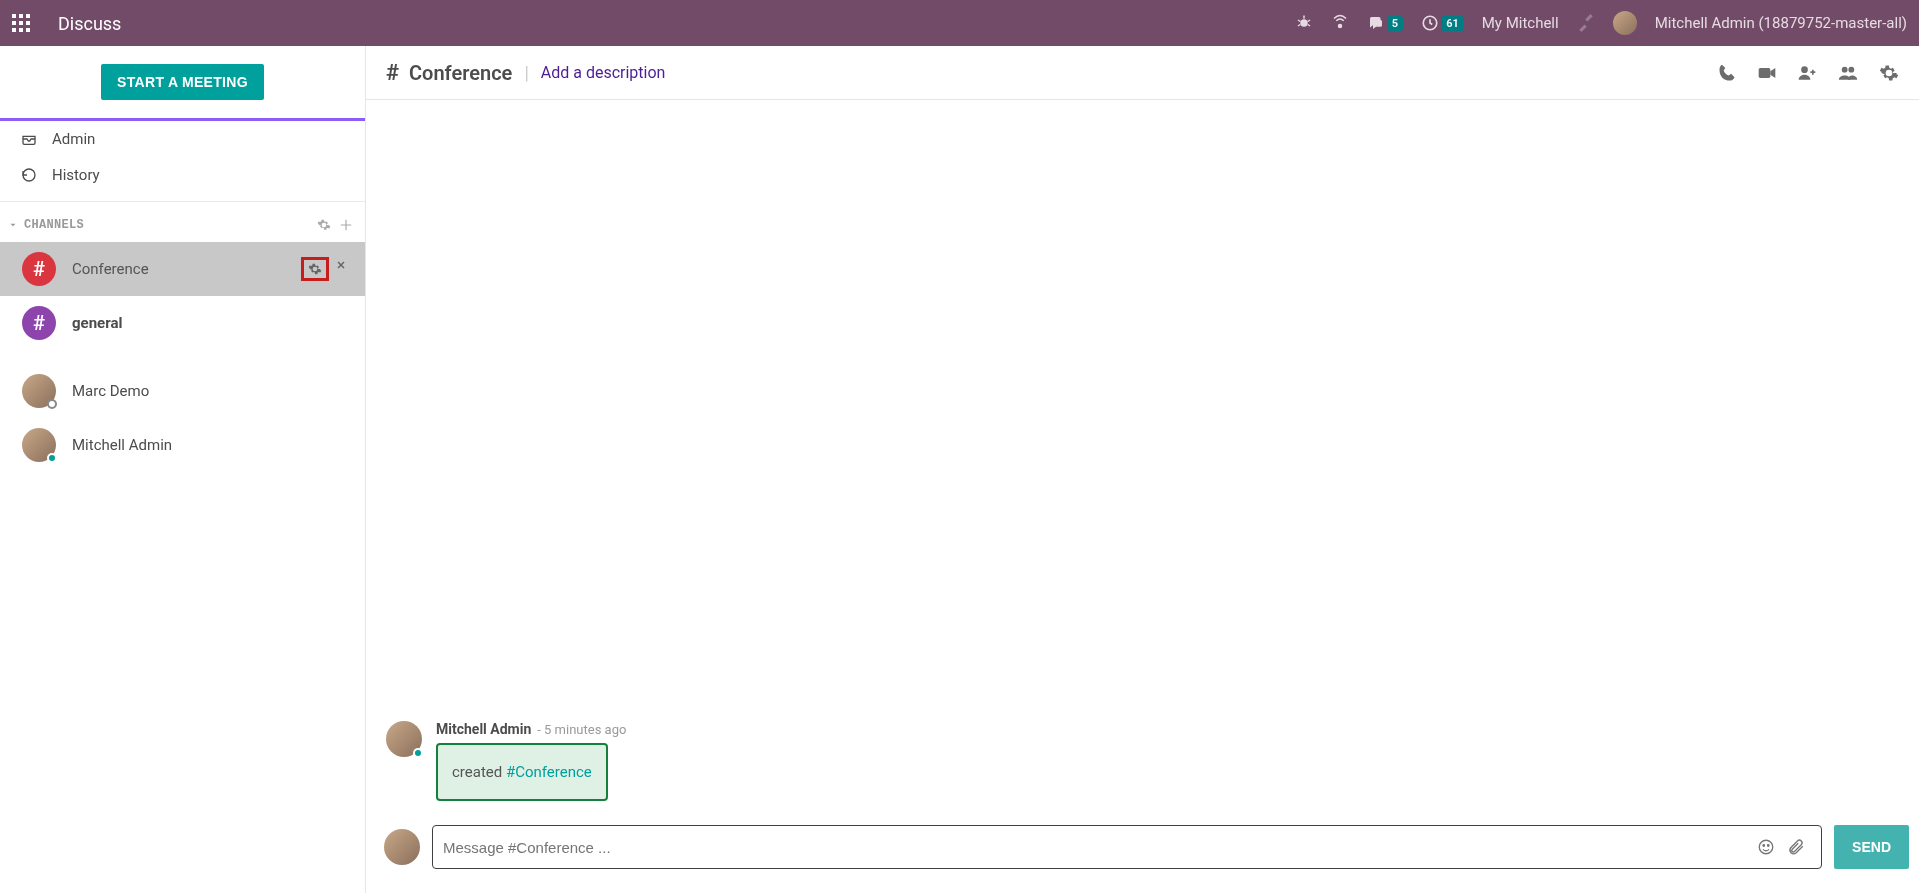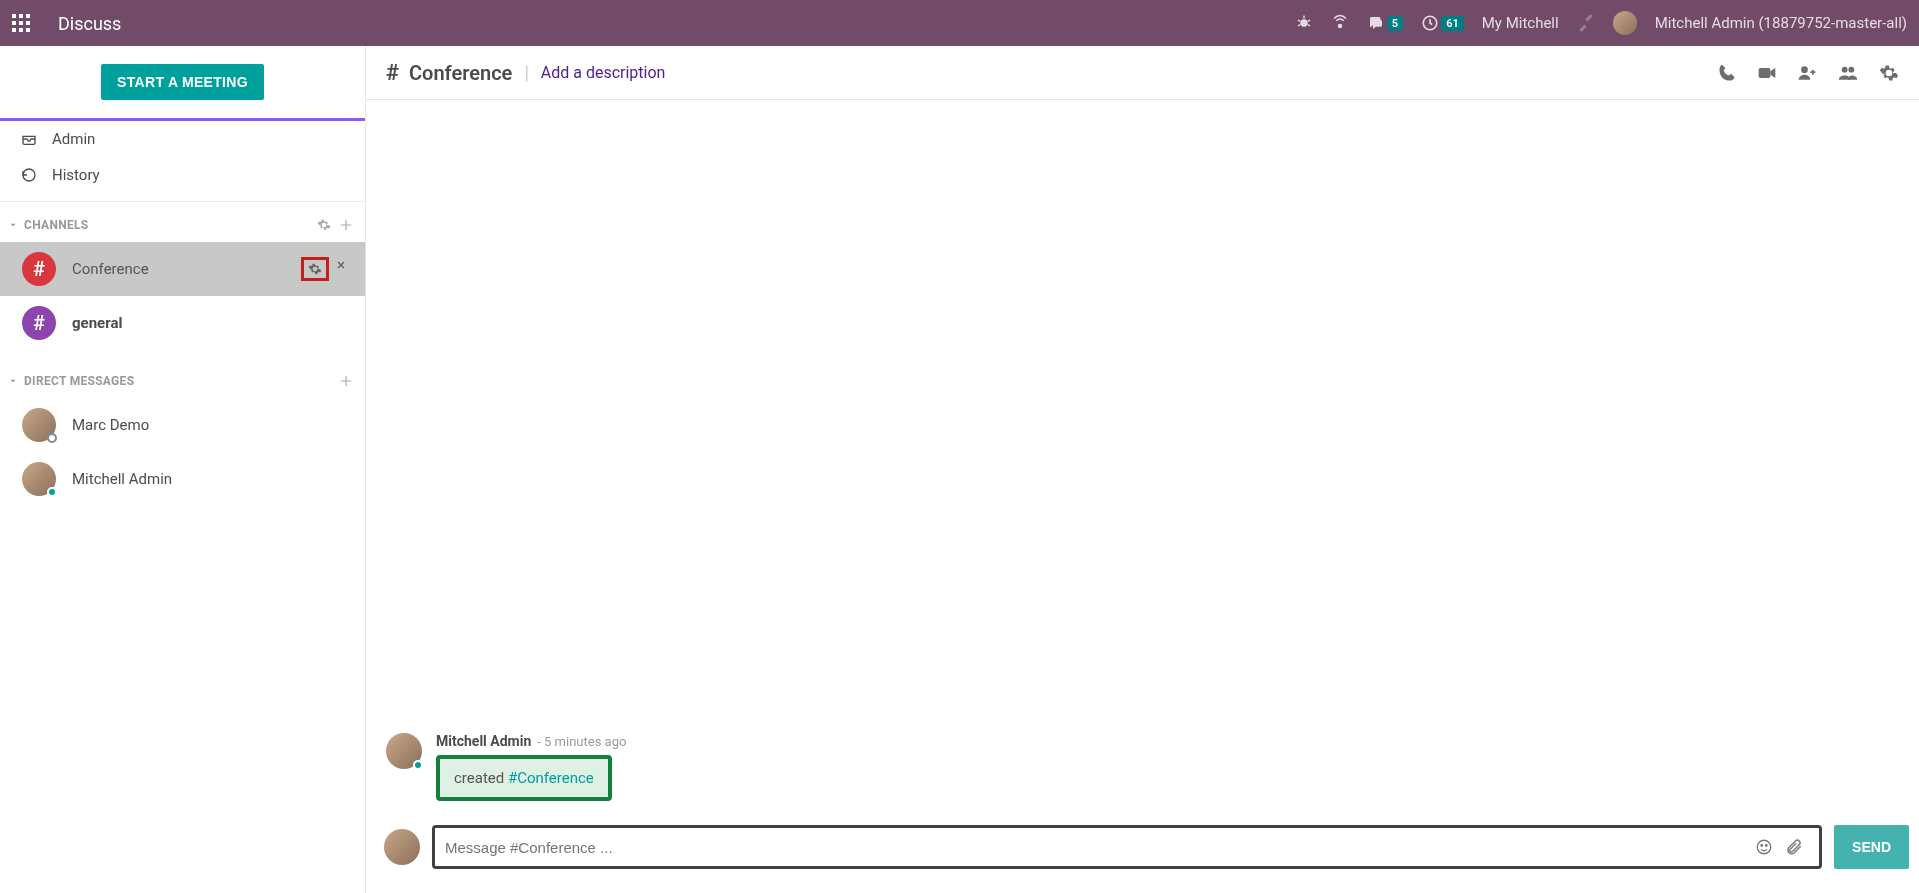--- a/index.html
+++ b/index.html
@@ -21,21 +21,21 @@
 .sidebar { width: 366px; border-right: 1px solid #e6e6e6; display:flex; flex-direction:column; background:#fff; }
 .chat-area { flex:1; display:flex; flex-direction:column; background:#fff; }
 
 
 .start-meeting-wrap { padding: 18px 0; display:flex; justify-content:center; border-bottom:3px solid #8b5cf6; }
 .start-meeting { background:#00a09d; color:#fff; border:none; padding: 10px 16px; font-size:14px; font-weight:700; letter-spacing:0.3px; cursor:pointer; border-radius:2px; }
 .sb-item { display:flex; align-items:center; gap:14px; padding: 9px 20px; font-size:15px; cursor:pointer; }
 .sb-item .ic { width:18px; display:flex; justify-content:center; color:#4c4c4c; }
 .sb-item .counter { margin-left:auto; background:#d8d8d8; color:#fff; border-radius:50%; width:20px; height:20px; display:flex; align-items:center; justify-content:center; font-size:12px; font-weight:700; }
 .sb-section { border-top:1px solid #e9e9e9; margin-top:8px; padding-top:6px; }
-.sb-head { display:flex; align-items:center; padding: 10px 12px 10px 8px; color:#999; font-size:12px; font-weight:700; letter-spacing:0.3px; cursor:pointer; }
+.sb-head { display:flex; align-items:center; padding: 10px 12px 10px 8px; color:#999; font-size:12px; font-weight:700; letter-spacing:0.3px; cursor:pointer;font-family:Liberation Mono, monospace; }
 .sb-head .chev { margin-right:6px; }
 .sb-head .actions { margin-left:auto; display:flex; gap:8px; color:#aaa; }
 .sb-head .actions span { cursor:pointer; }
 .channel-row { display:flex; align-items:center; gap:16px; padding: 10px 14px 10px 22px; font-size:15px; cursor:pointer; position:relative; }
 .channel-row.active { background:#c8c8c8; color:#555; }
 .channel-row .hash-badge { width:34px; height:34px; border-radius:50%; display:flex; align-items:center; justify-content:center; color:#fff; font-size:20px; font-weight:600; }
 .channel-row .row-actions { margin-left:auto; display:flex; gap:2px; color:#777; }
 .channel-row .row-actions .gear-highlight { border:3px solid #c81d1d; padding:2px 4px; }
 .dm-row { display:flex; align-items:center; gap:16px; padding: 10px 14px 10px 22px; font-size:15px; cursor:pointer; }
 .dm-row .avatar { width:34px; height:34px; border-radius:50%; background: linear-gradient(135deg,#c8a888,#8b6f5c); position:relative; }
@@ -56,27 +56,27 @@
 .messages { flex:1; overflow:auto; display:flex; flex-direction:column; }
 .spacer { flex:1; }
 .date-sep { display:flex; align-items:center; gap:14px; padding: 0 0; }
 .date-sep .line { flex:1; height:1px; background:#d9d9d9; }
 .date-sep .lbl { font-size:14px; font-weight:700; color:#4c4c4c; padding:4px 0; }
 .msg { display:flex; gap:14px; padding: 18px 20px; }
 .msg .avatar { width:36px; height:36px; border-radius:50%; background: linear-gradient(135deg,#c8a888,#8b6f5c); position:relative; flex-shrink:0; }
 .msg .meta { display:flex; align-items:baseline; gap:6px; }
 .msg .author { font-weight:700; font-size:14px; color:#4c4c4c; }
 .msg .time { font-size:13px; color:#9a9a9a; }
-.msg .note { display:inline-block; margin-top:6px; background:#dff0e5; border:4px solid #15803d; border-radius:4px; padding:10px 14px; font-size:15px; color:#555; }
+.msg .note { display:inline-block; margin-top:6px; background:#dff0e5; border:2px solid #15803d; border-radius:4px; padding:18px 14px; font-size:15px; color:#555; }
 .msg .note .link { color:#00a09d; }
 
 
 .composer { display:flex; align-items:center; gap:12px; padding: 6px 10px 24px 18px; }
 .composer .avatar { width:36px; height:36px; border-radius:50%; background: linear-gradient(135deg,#c8a888,#8b6f5c); flex-shrink:0; }
-.composer .input-wrap { flex:1; display:flex; align-items:center; border:3px solid #404040; border-radius:4px; background:#fff; padding: 16px 10px; height:44px; }
+.composer .input-wrap { flex:1; display:flex; align-items:center; border:1px solid #404040; border-radius:4px; background:#fff; padding: 16px 10px; height:44px; }
 .composer input { flex:1; border:none; outline:none; font-size:15px; color:#555; background:transparent; }
 .composer .ic { color:#777; cursor:pointer; margin:0 6px; }
 .composer .send { background:#44b3b0; color:#fff; border:none; padding:0 18px; height:44px; font-size:14px; font-weight:700; border-radius:2px; cursor:pointer; }
 
 svg { display:block; }
 </style>
 </head>
 <body>
 
 <div class="navbar">
@@ -203,35 +203,20 @@
         </span>
       </div>
 
       <div class="channel-row">
         <span class="hash-badge" style="background:#8e44ad">#</span>
         <span style="font-weight:700">general</span>
       </div>
     </div>
 
     <div class="sb-section" style="border-top:none">
-      <div class="sb-head">
-        <span class="chev">
-            <svg width="10" height="10" viewBox="0 0 24 24" fill="currentColor">
-              <path d="M6 9l6 6 6-6z"></path>
-            </svg>
-          </span>
-        <span>DIRECT MESSAGES</span>
-        <span class="actions">
-          <span>
-              <svg width="14" height="14" viewBox="0 0 24 24" fill="currentColor">
-                <path d="M11 3h2v8h8v2h-8v8h-2v-8H3v-2h8z"></path>
-              </svg>
-            </span>
-        </span>
-      </div>
 
       <div class="dm-row">
         <span class="avatar">
             <span class="status-dot status-offline"></span>
           </span>
         <span>Marc Demo</span>
       </div>
       <div class="dm-row">
         <span class="avatar">
             <span class="status-dot status-online"></span>

